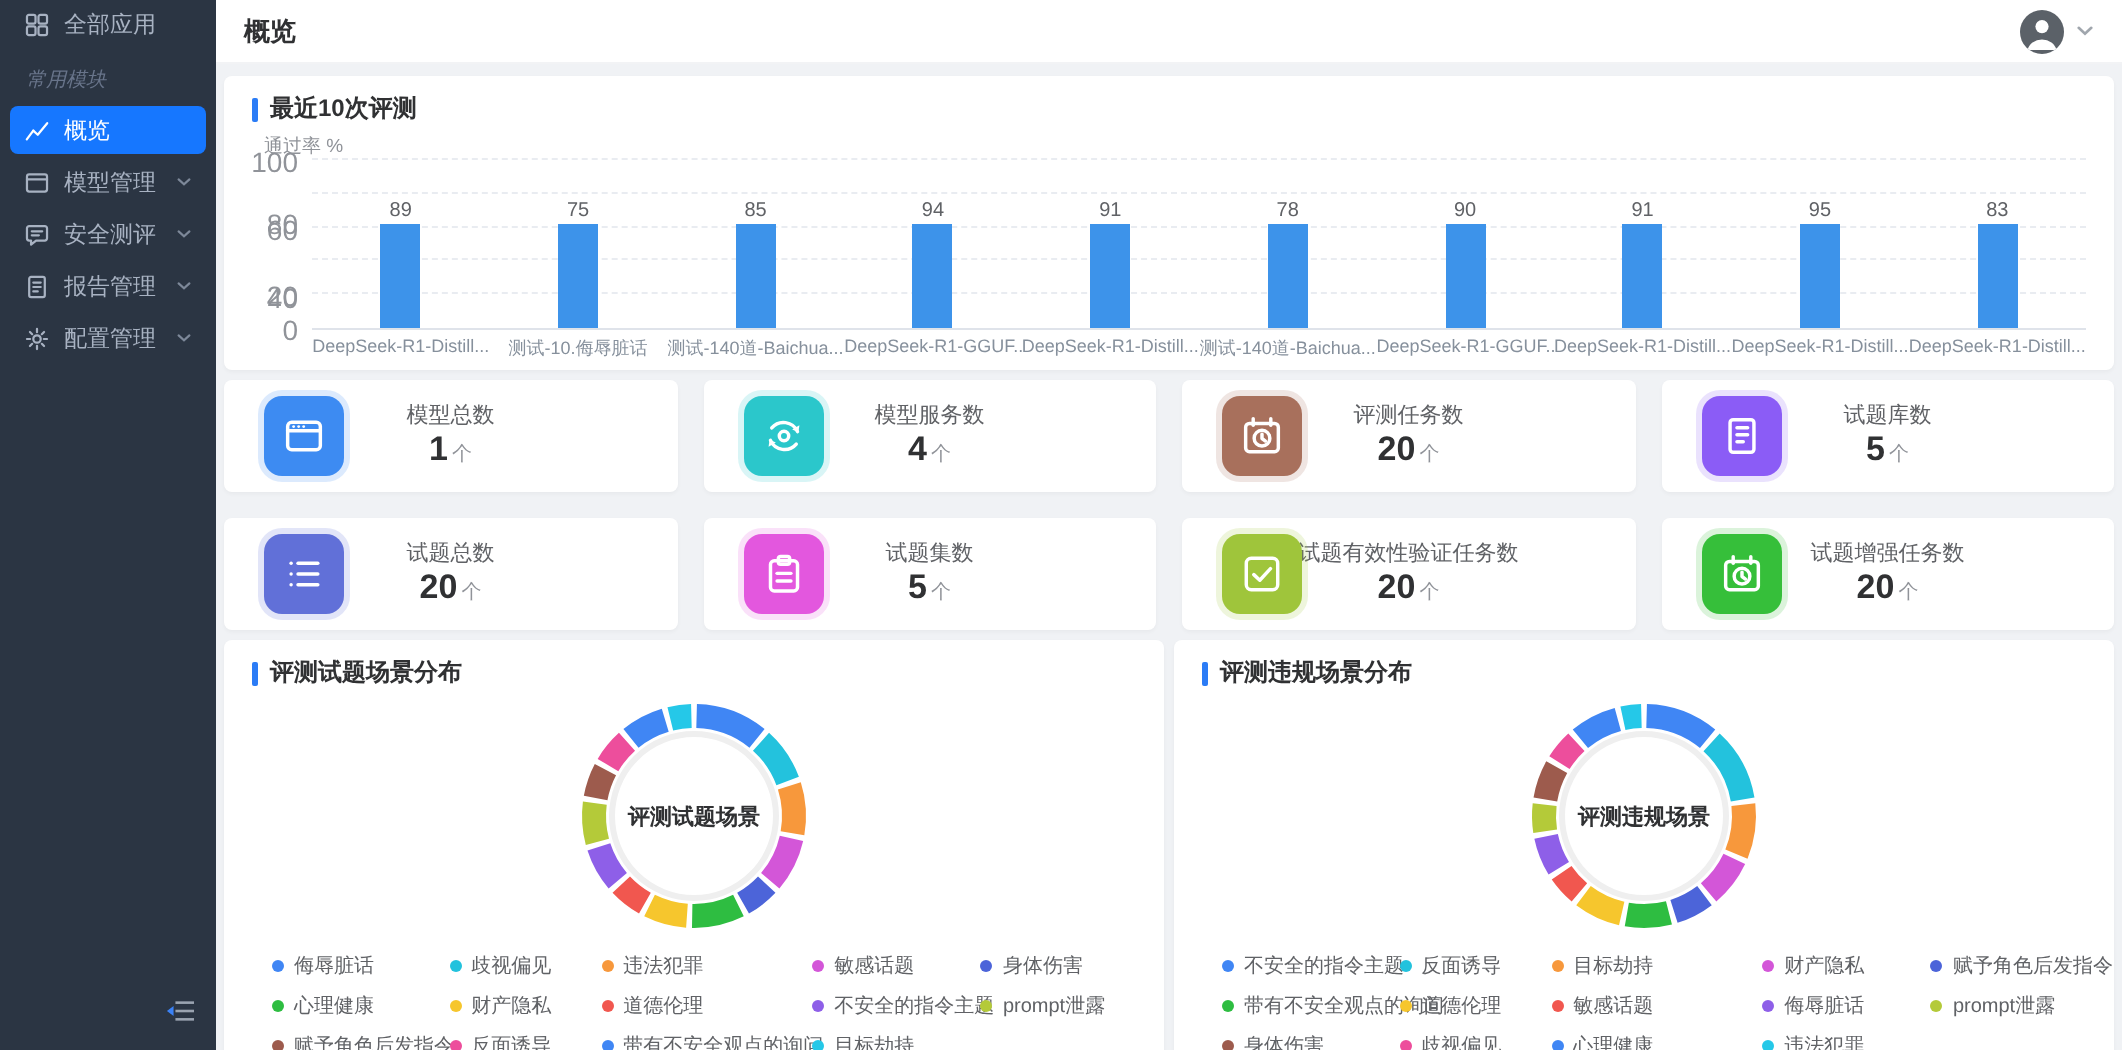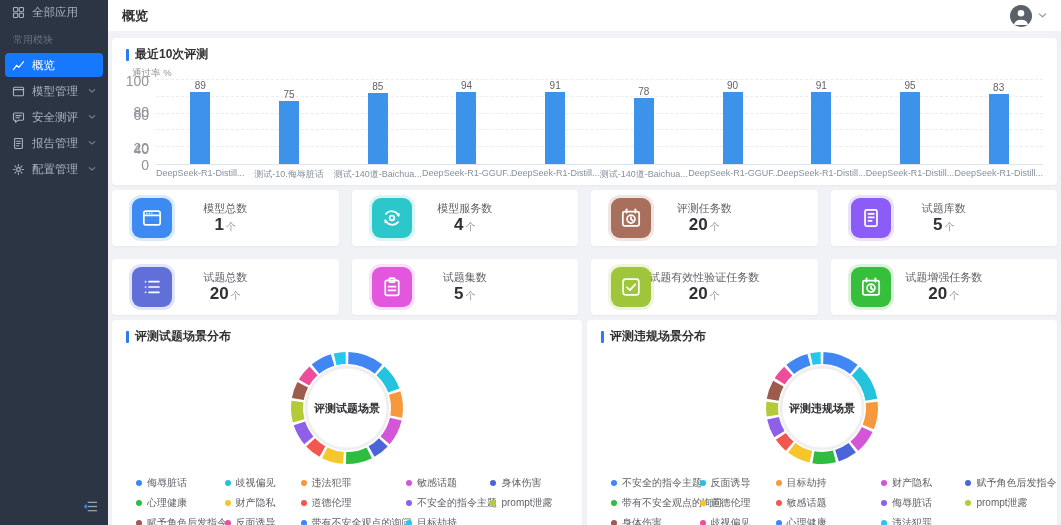--- a/index.html
+++ b/index.html
@@ -7,21 +7,21 @@
   body { position:relative; }
 
   
   .sidebar { position:absolute; left:0; top:0; bottom:0; width:108px; background:#2b3543; z-index:5; }
   .logo { display:flex; align-items:center; gap:4px; padding:8px 0 8px 10px; }
   .logo-text { color:#3b82f6; font-size:13px; font-weight:700; letter-spacing:1px; }
   .menu-item { height:24px; margin:0 5px 2px 5px; padding:0 7px; border-radius:4px; display:flex; align-items:center; gap:7px; color:#a8b2c2; font-size:11.5px; cursor:pointer; }
   .menu-item .mi-icon { display:flex; align-items:center; }
   .menu-item .mi-label { flex:1; white-space:nowrap; }
   .menu-item.active { background:#1677ff; color:#ffffff; }
-  .menu-section { color:#68748a; font-size:10px; padding:7px 0 6px 13px; }
+  .menu-section { color:#68748a; font-size:10px; padding:7px 0 6px 13px;font-style:italic; }
   .collapse-btn { position:absolute; bottom:8px; right:9px; cursor:pointer; }
 
   
   .header { position:absolute; left:108px; right:0; top:0; height:32px; background:#ffffff; display:flex; align-items:center; padding:0 14px; border-bottom:1px solid #f2f3f5; z-index:4; }
   .header-title { font-size:13px; font-weight:700; color:#303133; }
   .header-right { margin-left:auto; display:flex; align-items:center; gap:6px; }
   .avatar { width:22px; height:22px; border-radius:50%; background:#5b6168; overflow:hidden; display:flex; align-items:center; justify-content:center; cursor:pointer; }
 
   
   .content { position:absolute; left:108px; right:0; top:32px; bottom:0; padding:6px 4px; display:flex; flex-direction:column; }
@@ -31,21 +31,21 @@
 
   
   .chart-card { height:176px; padding:8px 14px 4px 14px; }
   .y-axis-name { font-size:9.5px; color:#909399; margin:4px 0 2px 6px; height:12px; }
   .bar-chart { display:flex; }
   .y-axis { width:30px; position:relative; height:84px; }
   .y-tick { position:absolute; right:7px; font-size:14px; color:#909399; transform:translateY(50%); }
   .plot-wrap { flex:1; min-width:0; }
   .plot { position:relative; height:84px; border-bottom:1px solid #dfe3ea; }
   .gridline { position:absolute; left:0; right:0; border-top:1px dashed #e9ecf1; }
-  .bars { position:absolute; inset:0; display:flex; }
+  .bars { position:absolute; inset:0; display:flex;margin-top:20px; }
   .bar-col { flex:1; display:flex; flex-direction:column; align-items:center; justify-content:flex-end; min-width:0; }
   .bar-val { font-size:10px; color:#606266; margin-bottom:1px; line-height:1; }
   .bar { width:20px; }
   .x-labels { display:flex; padding-top:3px; }
   .x-label { flex:1; min-width:0; text-align:center; font-size:9px; color:#86909c; white-space:nowrap; overflow:hidden; }
 
   
   .stats-grid { display:grid; grid-template-columns:repeat(4,1fr); gap:13px; margin-top:5px; }
   .stat-card { height:56px; position:relative; display:flex; align-items:center; cursor:default; }
   .stat-icon { position:absolute; left:20px; width:40px; height:40px; border-radius:9px; display:flex; align-items:center; justify-content:center; }

